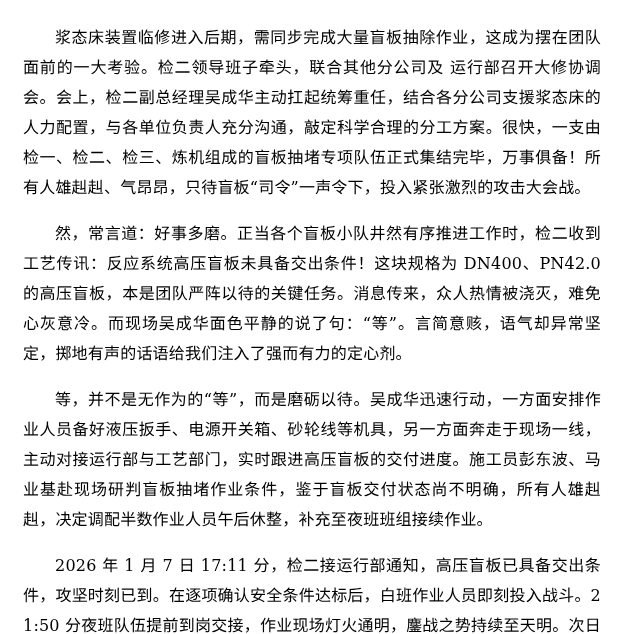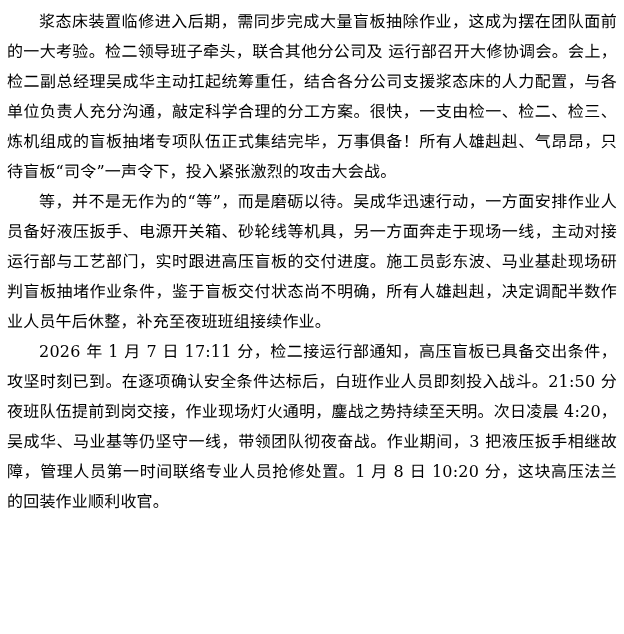--- a/index.html
+++ b/index.html
@@ -19,26 +19,27 @@
     padding: 7px 7px 0 7px;
     color: #000000;
     font-family: "DejaVu Serif", "Liberation Serif", serif;
     font-size: 16px;
     line-height: 30px;
     text-align: justify;
     text-justify: inter-ideograph;
     letter-spacing: 0.2px;
   }
   .para {
-    margin: 0;
+    margin: 16px;
     padding: 0;
     text-indent: 2em;
     word-break: break-all;
   }
 </style>
 </head>
 <body>
 
 <div class="doc">
   <p class="para">浆态床装置临修进入后期，需同步完成大量盲板抽除作业，这成为摆在团队面前的一大考验。检二领导班子牵头，联合其他分公司及 运行部召开大修协调会。会上，检二副总经理吴成华主动扛起统筹重任，结合各分公司支援浆态床的人力配置，与各单位负责人充分沟通，敲定科学合理的分工方案。很快，一支由检一、检二、检三、炼机组成的盲板抽堵专项队伍正式集结完毕，万事俱备！所有人雄赳赳、气昂昂，只待盲板“司令”一声令下，投入紧张激烈的攻击大会战。</p>
+  <p class="para">然，常言道：好事多磨。正当各个盲板小队井然有序推进工作时，检二收到工艺传讯：反应系统高压盲板未具备交出条件！这块规格为 DN400、PN42.0 的高压盲板，本是团队严阵以待的关键任务。消息传来，众人热情被浇灭，难免心灰意冷。而现场吴成华面色平静的说了句：“等”。言简意赅，语气却异常坚定，掷地有声的话语给我们注入了强而有力的定心剂。</p>
   <p class="para">等，并不是无作为的“等”，而是磨砺以待。吴成华迅速行动，一方面安排作业人员备好液压扳手、电源开关箱、砂轮线等机具，另一方面奔走于现场一线，主动对接运行部与工艺部门，实时跟进高压盲板的交付进度。施工员彭东波、马业基赴现场研判盲板抽堵作业条件，鉴于盲板交付状态尚不明确，所有人雄赳赳，决定调配半数作业人员午后休整，补充至夜班班组接续作业。</p>
   <p class="para">2026 年 1 月 7 日 17:11 分，检二接运行部通知，高压盲板已具备交出条件，攻坚时刻已到。在逐项确认安全条件达标后，白班作业人员即刻投入战斗。21:50 分夜班队伍提前到岗交接，作业现场灯火通明，鏖战之势持续至天明。次日凌晨 4:20，吴成华、马业基等仍坚守一线，带领团队彻夜奋战。作业期间，3 把液压扳手相继故障，管理人员第一时间联络专业人员抢修处置。1 月 8 日 10:20 分，这块高压法兰的回装作业顺利收官。</p>
 </div>
 
 </body></html>

